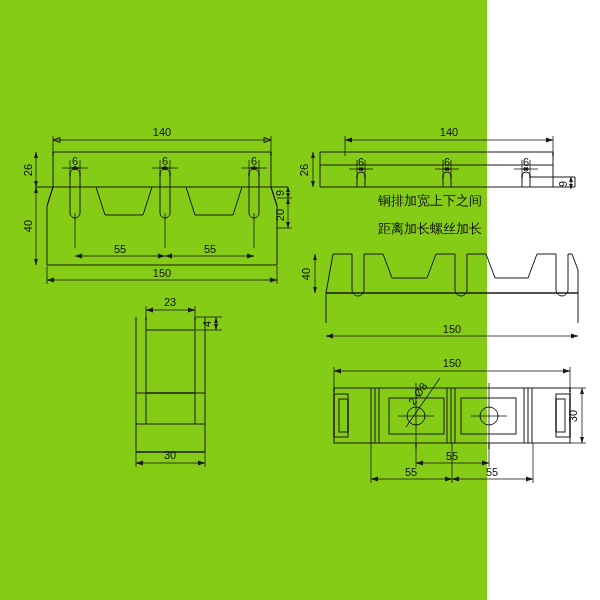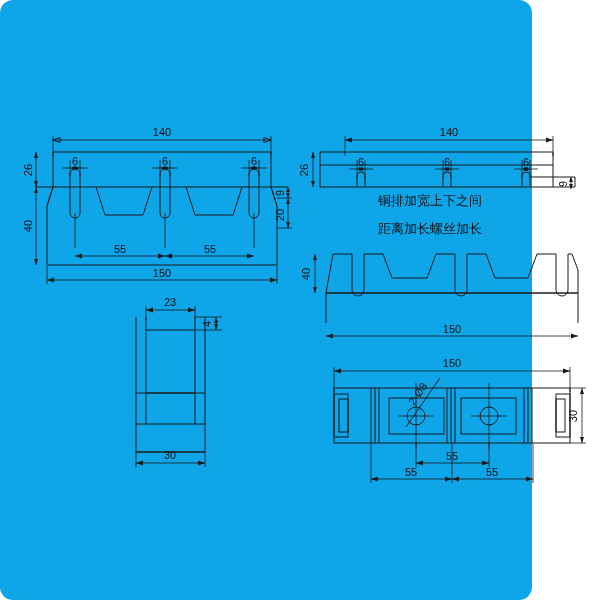--- a/index.html
+++ b/index.html
@@ -1,18 +1,18 @@
 <!DOCTYPE html>
 <html><head>
 <meta charset="utf-8">
 <style>
   html,body{margin:0;padding:0;background:#ffffff;}
   body{width:600px;height:600px;overflow:hidden;
        font-family:"Liberation Sans","DejaVu Sans",sans-serif;}
-  #sheet{position:relative;width:532px;height:600px;background:#0ea5e9;border-radius:13px;}
+  #sheet{position:relative;width:487px;height:600px;background:#84cc16;}
   svg{display:block;}
   .ln{stroke:#1a1a1a;fill:none;stroke-width:1;}
   .thin{stroke:#1a1a1a;fill:none;stroke-width:0.8;}
   .dimtxt{font-family:"Liberation Sans","DejaVu Sans",sans-serif;
           font-size:11px;fill:#111;}
   .cjk{font-family:"DejaVu Sans","Liberation Sans",sans-serif;
        font-size:13px;fill:#111;}
 </style>
 </head>
 <body>

